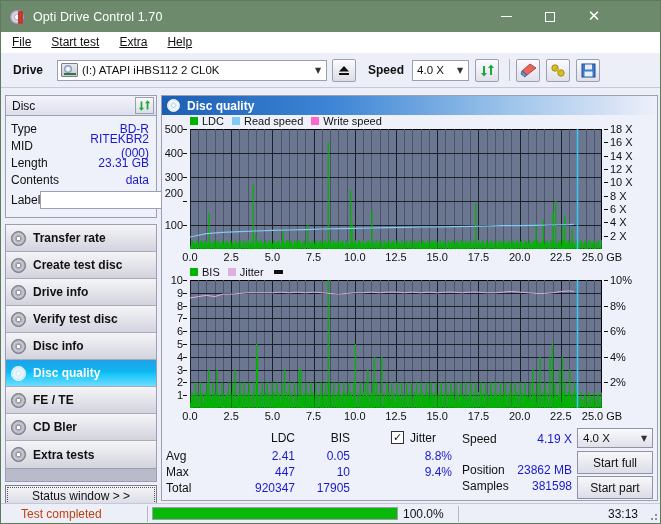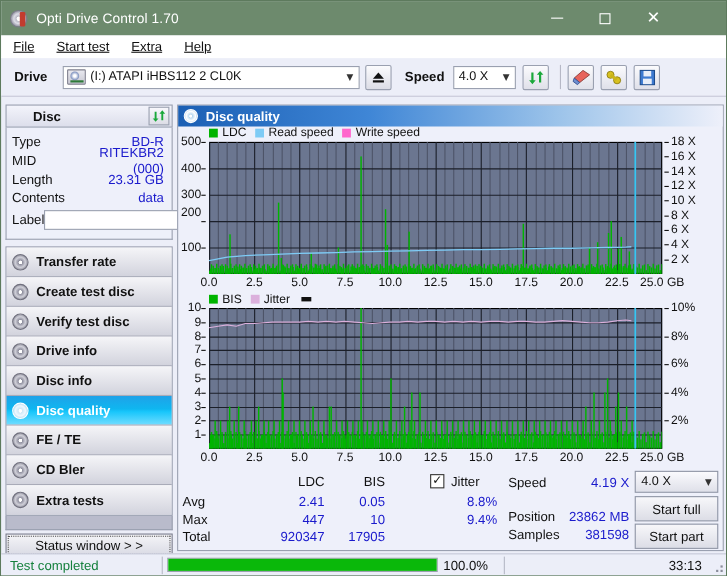--- a/index.html
+++ b/index.html
@@ -115,21 +115,21 @@
 
   
   #left {
     position: absolute; left: 4px; top: 94px; width: 152px;
   }
   #disc-head {
     height: 21px; background: linear-gradient(#f3f4fb, #dcdeeb);
     border: 1px solid #9aa0b0;
     display: flex; align-items: center; position: relative;
   }
-  #disc-head-text { font-size: 12px; font-weight: bold; color: #111; margin-left: 24px; }
+  #disc-head-text { font-size: 12px; font-weight: normal; color: #111; margin-left: 6px; }
   #disc-refresh-btn {
     position: absolute; right: 2px; top: 1px; width: 19px; height: 17px;
     background: linear-gradient(#f8f8fc, #dcdde6); border: 1px solid #9aa0b0;
     display: flex; align-items: center; justify-content: center;
     font-size: 10px; color: #0a8a2a;
   }
   #disc-body {
     background: #eef0fa; border: 1px solid #9aa0b0; border-top: none;
     padding: 4px 5px 6px 5px;
   }
@@ -243,21 +243,21 @@
   }
   #start-full { top: 23px; }
   #start-part { top: 48px; }
 
   
   #statusbar {
     position: absolute; left: 0; bottom: 0; width: 659px; height: 20px;
     background: #eceef8; border-top: 1px solid #c6c8d8;
     display: flex; align-items: center;
   }
-  #sb-text { font-size: 12px; color: #15803d; padding-left: 8px; width: 146px; }
+  #sb-text { font-size: 12px; color: #c2410c; padding-left: 20px; width: 146px; }
   #sb-sep1 { width: 1px; height: 16px; background: #b6b8c6; }
   #sb-prog-cell { width: 310px; padding: 0 4px; display: flex; }
   #sb-prog {
     flex: 1; height: 13px; background: #ffffff; border: 1px solid #9aa0b0; position: relative;
   }
   #sb-prog-fill { position: absolute; left: 0; top: 0; bottom: 0; background: #0ab80a; }
   #sb-pct { font-size: 12px; color: #111; width: 56px; padding-left: 5px; }
   #sb-sep2 { width: 1px; height: 16px; background: #b6b8c6; }
   #sb-time { font-size: 12px; color: #111; flex: 1; text-align: right; padding-right: 22px; }
   #sb-grip { position: absolute; right: 3px; bottom: 3px; width: 10px; height: 10px; }
@@ -376,25 +376,25 @@
       <div class="nav-item">
         <span class="nav-icon"></span>
         <span class="nav-label">Transfer rate</span>
       </div>
       <div class="nav-item">
         <span class="nav-icon"></span>
         <span class="nav-label">Create test disc</span>
       </div>
       <div class="nav-item">
         <span class="nav-icon"></span>
-        <span class="nav-label">Verify test disc</span>
+        <span class="nav-label">Drive info</span>
       </div>
       <div class="nav-item">
         <span class="nav-icon"></span>
-        <span class="nav-label">Drive info</span>
+        <span class="nav-label">Verify test disc</span>
       </div>
       <div class="nav-item">
         <span class="nav-icon"></span>
         <span class="nav-label">Disc info</span>
       </div>
       <div class="nav-item active">
         <span class="nav-icon"></span>
         <span class="nav-label">Disc quality</span>
       </div>
       <div class="nav-item">

